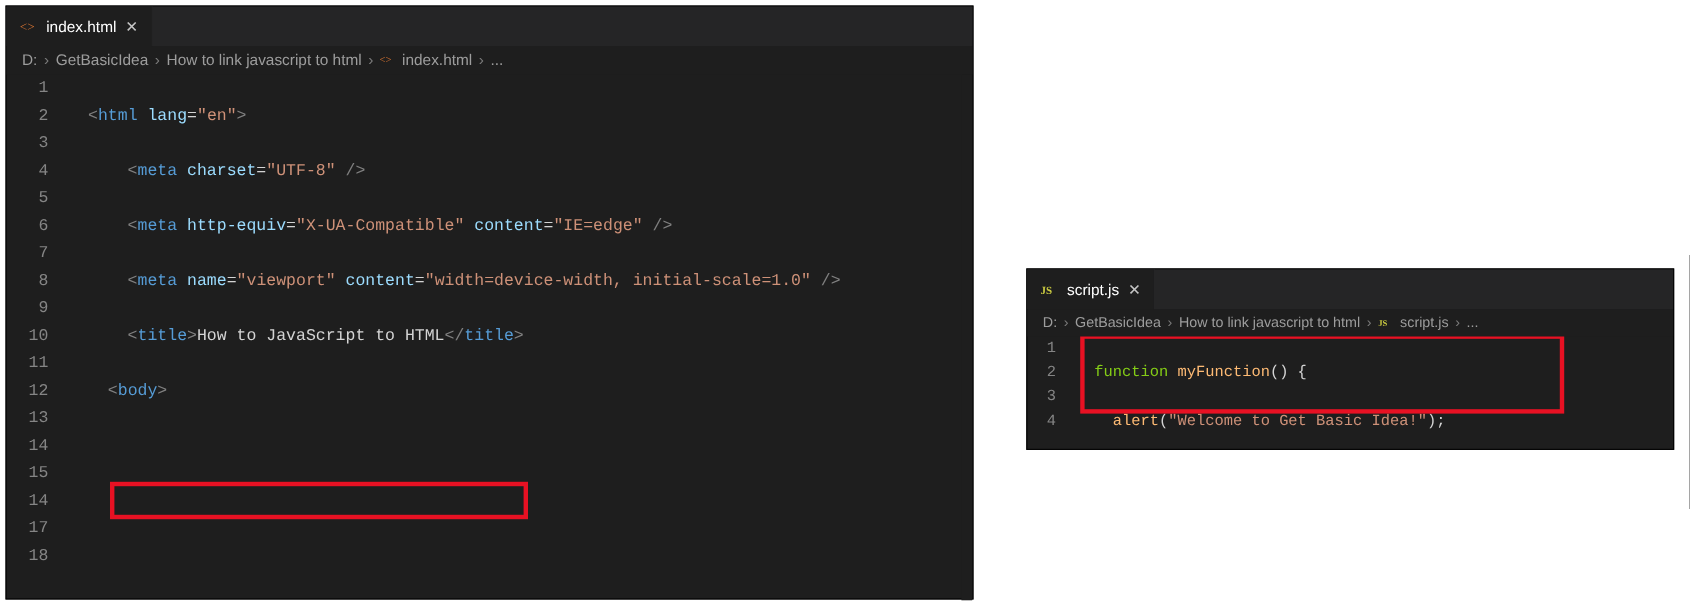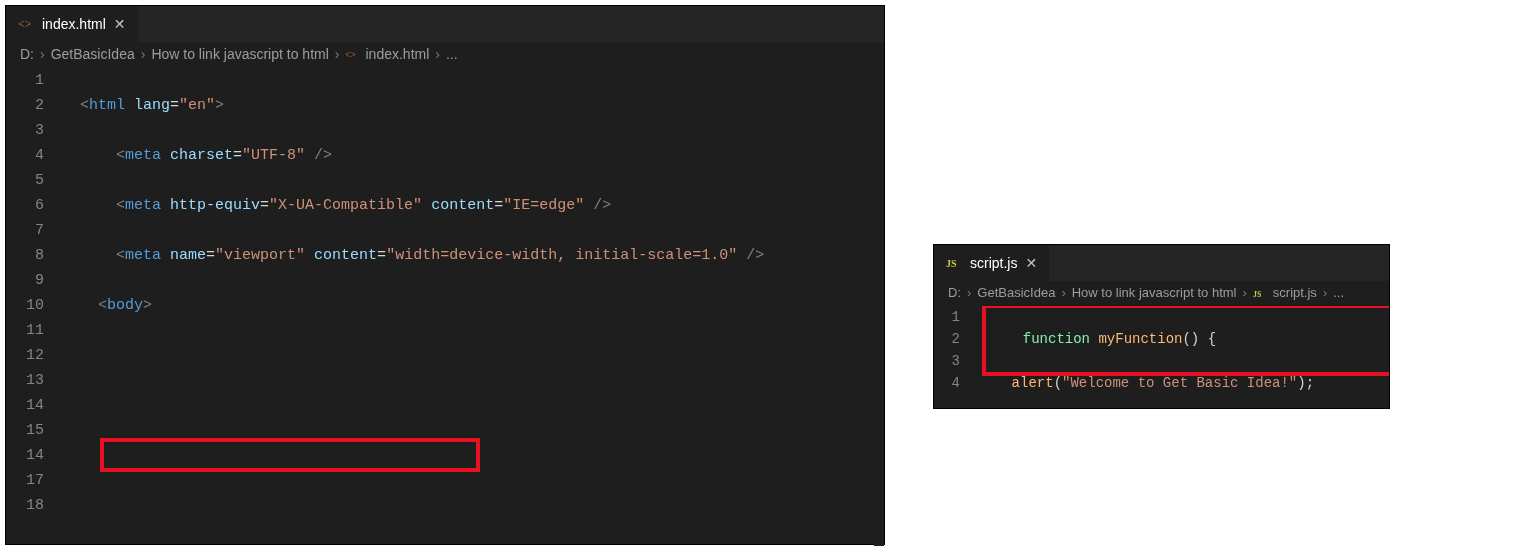--- a/index.html
+++ b/index.html
@@ -15,21 +15,21 @@
     position: absolute;
     background: #1e1e1e;
     border: 1px solid #000;
   }
   .editor.left {
     left: 5px; top: 5px;
     width: 880px; height: 540px;
   }
   .editor.right {
     left: 933px; top: 244px;
-    width: 457px; height: 165px;
+    width: 589px; height: 165px;
   }
   .tabbar {
     display: flex;
     align-items: stretch;
     background: #252526;
     height: 36px;
   }
   .tab {
     display: flex;
     align-items: center;
@@ -78,21 +78,21 @@
     position: relative;
     white-space: pre;
   }
   .code .line { height: 25px; }
   .indent { display:inline-block; }
   .tok-gray { color: #808080; }
   .tok-tag  { color: #569cd6; }
   .tok-attr { color: #9cdcfe; }
   .tok-str  { color: #ce9178; }
   .tok-text { color: #d4d4d4; }
-  .tok-kw   { color: #86efac; margin-left: 28px; }
+  .tok-kw   { color: #84cc16; }
   .tok-fn   { color: #fdba74; }
   .tok-punc { color: #d4d4d4; }
   .hl-box {
     position: absolute;
     border: 4px solid #e81123;
     pointer-events: none;
   }
   .minimap-stub {
     position: absolute;
     right: 0; top: 0;
@@ -151,20 +151,21 @@
         <div>15</div>
         <div>14</div>
         <div>17</div>
         <div>18</div>
     </div>
     <div class="code">
 <div class="line"><span class="indent">  </span><span class="tok-gray">&lt;</span><span class="tok-tag">html</span><span class="tok-attr"> lang</span><span class="tok-text">=</span><span class="tok-str">"en"</span><span class="tok-gray">&gt;</span></div>
 <div class="line"><span class="indent">      </span><span class="tok-gray">&lt;</span><span class="tok-tag">meta</span><span class="tok-attr"> charset</span><span class="tok-text">=</span><span class="tok-str">"UTF-8"</span><span class="tok-gray"> /&gt;</span></div>
 <div class="line"><span class="indent">      </span><span class="tok-gray">&lt;</span><span class="tok-tag">meta</span><span class="tok-attr"> http-equiv</span><span class="tok-text">=</span><span class="tok-str">"X-UA-Compatible"</span><span class="tok-attr"> content</span><span class="tok-text">=</span><span class="tok-str">"IE=edge"</span><span class="tok-gray"> /&gt;</span></div>
 <div class="line"><span class="indent">      </span><span class="tok-gray">&lt;</span><span class="tok-tag">meta</span><span class="tok-attr"> name</span><span class="tok-text">=</span><span class="tok-str">"viewport"</span><span class="tok-attr"> content</span><span class="tok-text">=</span><span class="tok-str">"width=device-width, initial-scale=1.0"</span><span class="tok-gray"> /&gt;</span></div>
+<div class="line"><span class="indent">      </span><span class="tok-gray">&lt;</span><span class="tok-tag">title</span><span class="tok-gray">&gt;</span><span class="tok-text">How to JavaScript to HTML</span><span class="tok-gray">&lt;/</span><span class="tok-tag">title</span><span class="tok-gray">&gt;</span></div>
 <div class="line"><span class="indent">    </span><span class="tok-gray">&lt;</span><span class="tok-tag">body</span><span class="tok-gray">&gt;</span></div>
 <div class="line"><span class="indent">      </span></div>
 
 
 
 
 
 
 
 

